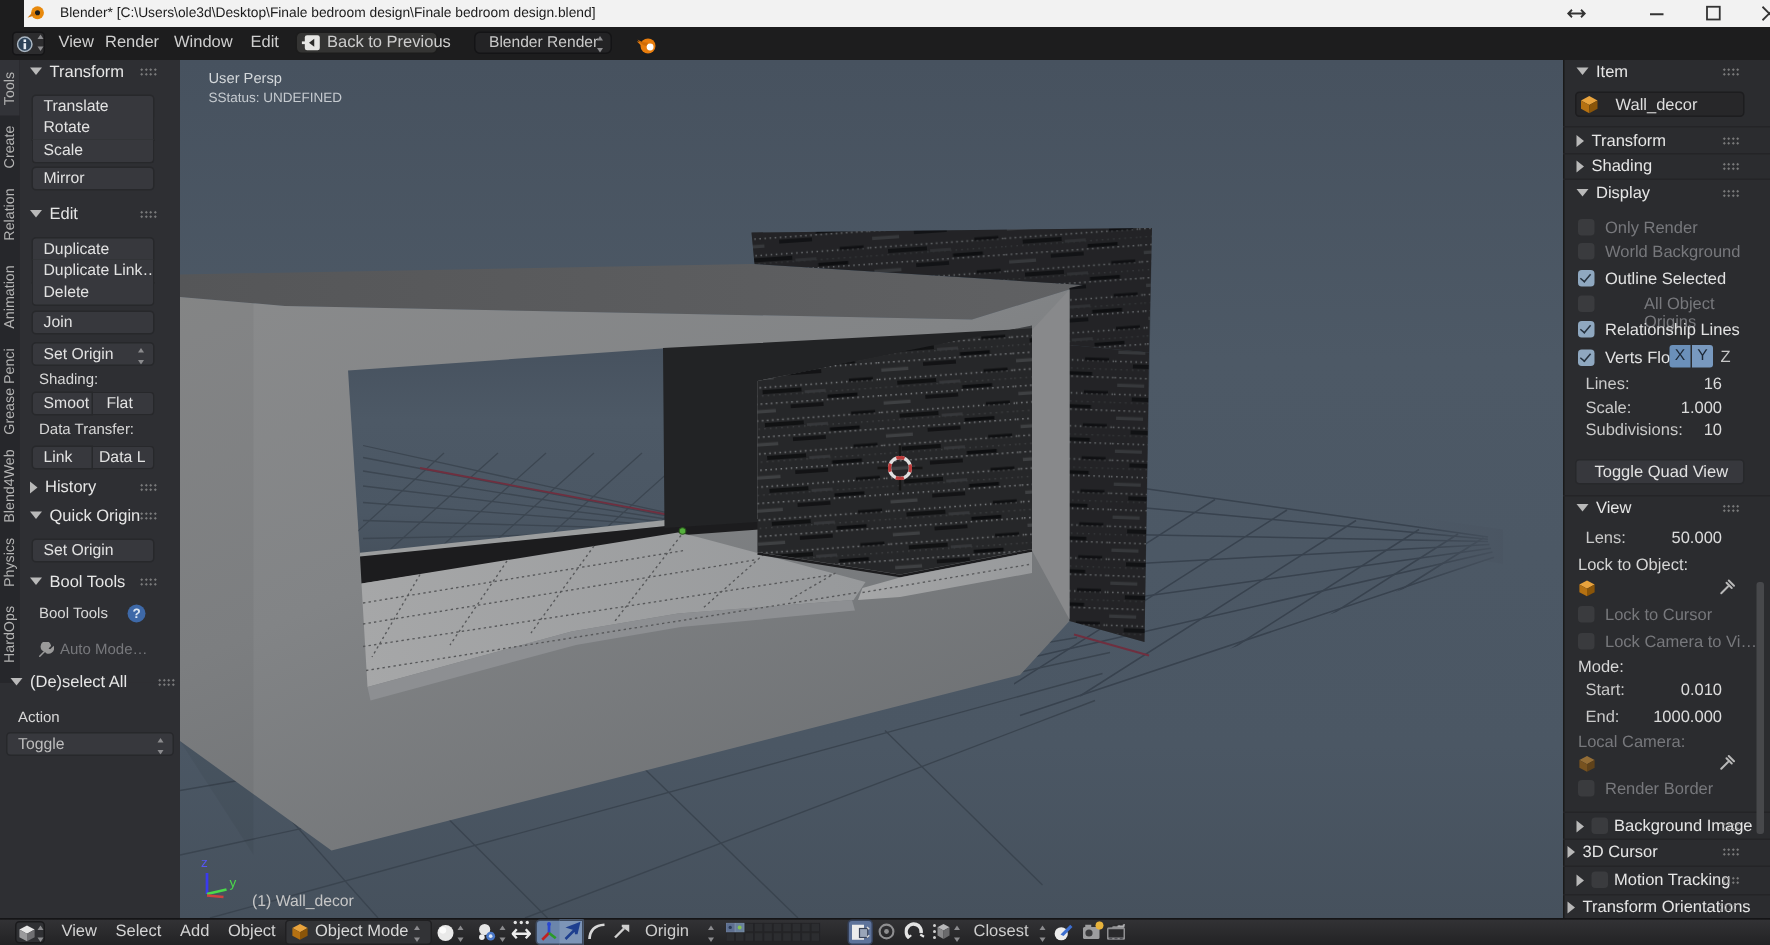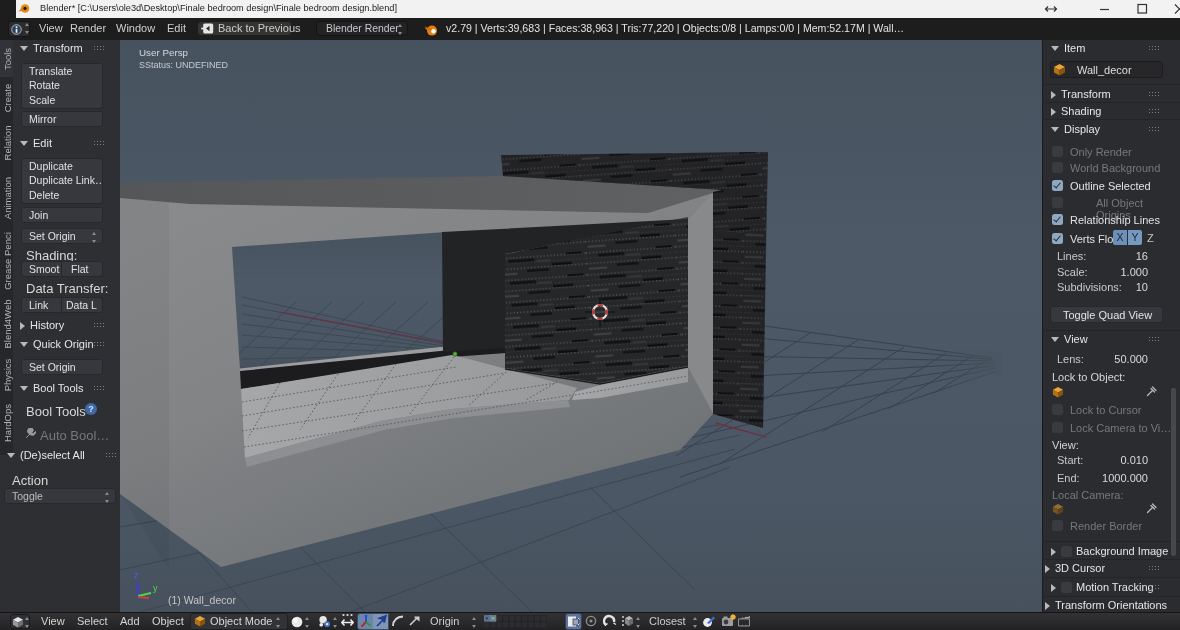--- a/index.html
+++ b/index.html
@@ -17,21 +17,21 @@
 .vtab span{position:absolute;left:50%;top:50%;transform:translate(-50%,-50%) rotate(-90deg);white-space:nowrap}
 
 #shelf{left:13px;top:40px;width:107px;height:572px;background:#2e2f33;color:#dcdcdc;font-size:10.5px}
 #shelf2{left:0px;top:455px;width:120px;height:157px;background:#2e2f33}
 .phead{position:absolute;color:#e6e6e6;font-size:11px;white-space:nowrap}
 .tri{display:inline-block;width:0;height:0;margin-right:5px}
 .tridown{border-left:4px solid transparent;border-right:4px solid transparent;border-top:5px solid #b9b9b9;vertical-align:1px}
 .triright{border-top:4px solid transparent;border-bottom:4px solid transparent;border-left:5px solid #b9b9b9;vertical-align:-1px}
 .grip{position:absolute;width:12px;height:6px;background-image:radial-gradient(circle,#8f8f8f 32%,transparent 38%);background-size:3px 3px;opacity:.85}
 .btn{position:absolute;background:#37383d;border:1px solid #27282b;border-radius:3px;color:#e2e2e2;font-size:10.5px;line-height:14px;padding-left:7px;white-space:nowrap;overflow:hidden}
-.lbl{position:absolute;color:#d8d8d8;font-size:13px;white-space:nowrap}
+.lbl{position:absolute;color:#d8d8d8;font-size:10px;white-space:nowrap}
 .dim{color:#77787c}
 
 #rpanel{left:1042px;top:40px;width:138px;height:572px;background:#2b2c2f;border-left:1px solid #1a1a1a}
 #rpitems{font-size:11px;color:#e2e2e2}
 #rpitems .abs{font-size:11px}
 #botitems{font-size:11px;color:#d4d4d4}
 .sep{position:absolute;left:0;width:138px;height:1px;background:#242427}
 .chk{position:absolute;width:11px;height:11px;border-radius:2.5px;background:#3a3b3e}
 .chk.on{background:#8fa8c0}
 .chk.on:after{content:"";position:absolute;left:2.5px;top:1px;width:3px;height:6px;border:solid #24303c;border-width:0 1.8px 1.8px 0;transform:rotate(40deg)}
@@ -81,21 +81,20 @@
     <div class="abs" style="left:218px;top:4px;color:#cdcdcd">Back to Previous</div>
     <div class="abs" style="left:316px;top:3px;width:92px;height:15px;background:#232325;border:1px solid #141416;border-radius:4px"></div>
     <div class="abs" style="left:326px;top:5px;color:#c9c9c9;font-size:10.4px">Blender Render</div>
     <div class="spin" style="left:398px;top:6px"></div>
     <svg class="abs" style="left:424px;top:4px" width="15" height="15" viewBox="0 0 15 15">
         <circle cx="8" cy="8.6" r="5" fill="#e87d0d"></circle>
         <circle cx="9.4" cy="9.3" r="2.3" fill="#fff"></circle>
         <path d="M0.5 5.5 L8 7.4 L5 10 Z" fill="#e87d0d"></path>
         <path d="M1 4.3 C3.4 5.8 5.6 6.3 8 6.5 L6.8 8.6 C4.4 8.3 2.4 6.6 1 4.3Z" fill="#d06c08"></path>
       </svg>
-    <div class="abs" style="left:446px;top:4px;color:#e3e3e3;font-size:10.6px">v2.79 | Verts:39,683 | Faces:38,963 | Tris:77,220 | Objects:0/8 | Lamps:0/0 | Mem:52.17M | Wall…</div>
   </div>
 
   <svg id="vp" class="abs" style="left:120px;top:40px" width="922" height="572" viewBox="0 0 922 572">
     <defs>
       <linearGradient id="sky" x1="0" y1="0" x2="0" y2="1">
         <stop offset="0" stop-color="#47525f"></stop>
           <stop offset="0.35" stop-color="#4d5966"></stop>
         <stop offset="0.8" stop-color="#4b5764"></stop>
           <stop offset="1" stop-color="#46515d"></stop>
       </linearGradient>
@@ -270,21 +269,21 @@
     <div class="phead" style="left:20px;top:338px"><span class="tri tridown"></span>Quick Origin</div>
     <div class="grip" style="left:93px;top:341px"></div>
     <div class="btn" style="left:21px;top:359px;width:82px;height:16px">Set Origin</div>
     <div class="phead" style="left:20px;top:382px"><span class="tri tridown"></span>Bool Tools</div>
     <div class="grip" style="left:93px;top:385px"></div>
     <div class="lbl" style="left:26px;top:404px">Bool Tools</div>
     <div class="abs" style="left:85px;top:403px;width:12px;height:12px;border-radius:50%;background:#3e69a8;color:#dce6f2;font-size:9px;text-align:center;line-height:12px;font-weight:bold">?</div>
     <svg class="abs" style="left:24px;top:428px" width="12" height="12" viewBox="0 0 12 12">
         <path d="M2.5 9.5 L6 6 M6 6 a3 3 0 1 1 3.5 -3.5 l-2 2 2 1 2 -2 a3.2 3.2 0 0 1 -4.5 3.5 Z" fill="#9a9a9a" stroke="#9a9a9a" stroke-width="1" stroke-linecap="round"></path>
       </svg>
-    <div class="lbl dim" style="left:40px;top:428px">Auto Bool…</div>
+    <div class="lbl dim" style="left:40px;top:428px">Auto Mode…</div>
     <div class="phead" style="left:7px;top:449px"><span class="tri tridown"></span>(De)select All</div>
     <div class="grip" style="left:105px;top:452px"></div>
     <div class="lbl" style="left:12px;top:473px">Action</div>
     <div class="btn" style="left:4px;top:488px;width:112px;height:16px;color:#bdbdbd">Toggle<span class="spin" style="left:100px;top:3px"></span></div>
   </div>
 
   <div id="rpanel" class="abs"></div>
   <div id="rpitems">
     <div class="phead" style="left:1051px;top:42px"><span class="tri tridown"></span>Item</div>
     <div class="grip" style="left:1148px;top:45px"></div>
@@ -337,21 +336,21 @@
         <polygon points="1,4 6.5,7 6.5,12.5 1,9.5" fill="#b57112"></polygon>
         <polygon points="12,4 6.5,7 6.5,12.5 12,9.5" fill="#8a5509"></polygon>
       </svg>
     <svg class="abs" style="left:1146px;top:385px" width="12" height="12" viewBox="0 0 12 12">
         <path d="M1.5 10.5 L6 6 M6.5 2 L10 5.5 M5 3.5 L8.5 7" stroke="#b9b9b9" stroke-width="1.3" fill="none" stroke-linecap="round"></path>
       </svg>
     <div class="chk" style="left:1052px;top:404px"></div>
       <div class="abs dim" style="left:1070px;top:404px">Lock to Cursor</div>
     <div class="chk" style="left:1052px;top:422px"></div>
       <div class="abs dim" style="left:1070px;top:422px">Lock Camera to Vi…</div>
-    <div class="abs" style="left:1052px;top:439px;color:#d6d6d6">View:</div>
+    <div class="abs" style="left:1052px;top:439px;color:#d6d6d6">Mode:</div>
     <div class="abs" style="left:1057px;top:454px;color:#c9c9c9">Start:</div>
       <div class="abs" style="right:32px;top:454px;color:#dbdbdb">0.010</div>
     <div class="abs" style="left:1057px;top:472px;color:#c9c9c9">End:</div>
       <div class="abs" style="right:32px;top:472px;color:#dbdbdb">1000.000</div>
     <div class="abs dim" style="left:1052px;top:489px">Local Camera:</div>
     <svg class="abs" style="left:1052px;top:503px;opacity:.55" width="12" height="12" viewBox="0 0 13 13">
         <polygon points="6.5,1 12,4 6.5,7 1,4" fill="#e8a33d"></polygon>
         <polygon points="1,4 6.5,7 6.5,12.5 1,9.5" fill="#b57112"></polygon>
         <polygon points="12,4 6.5,7 6.5,12.5 12,9.5" fill="#8a5509"></polygon>
       </svg>

